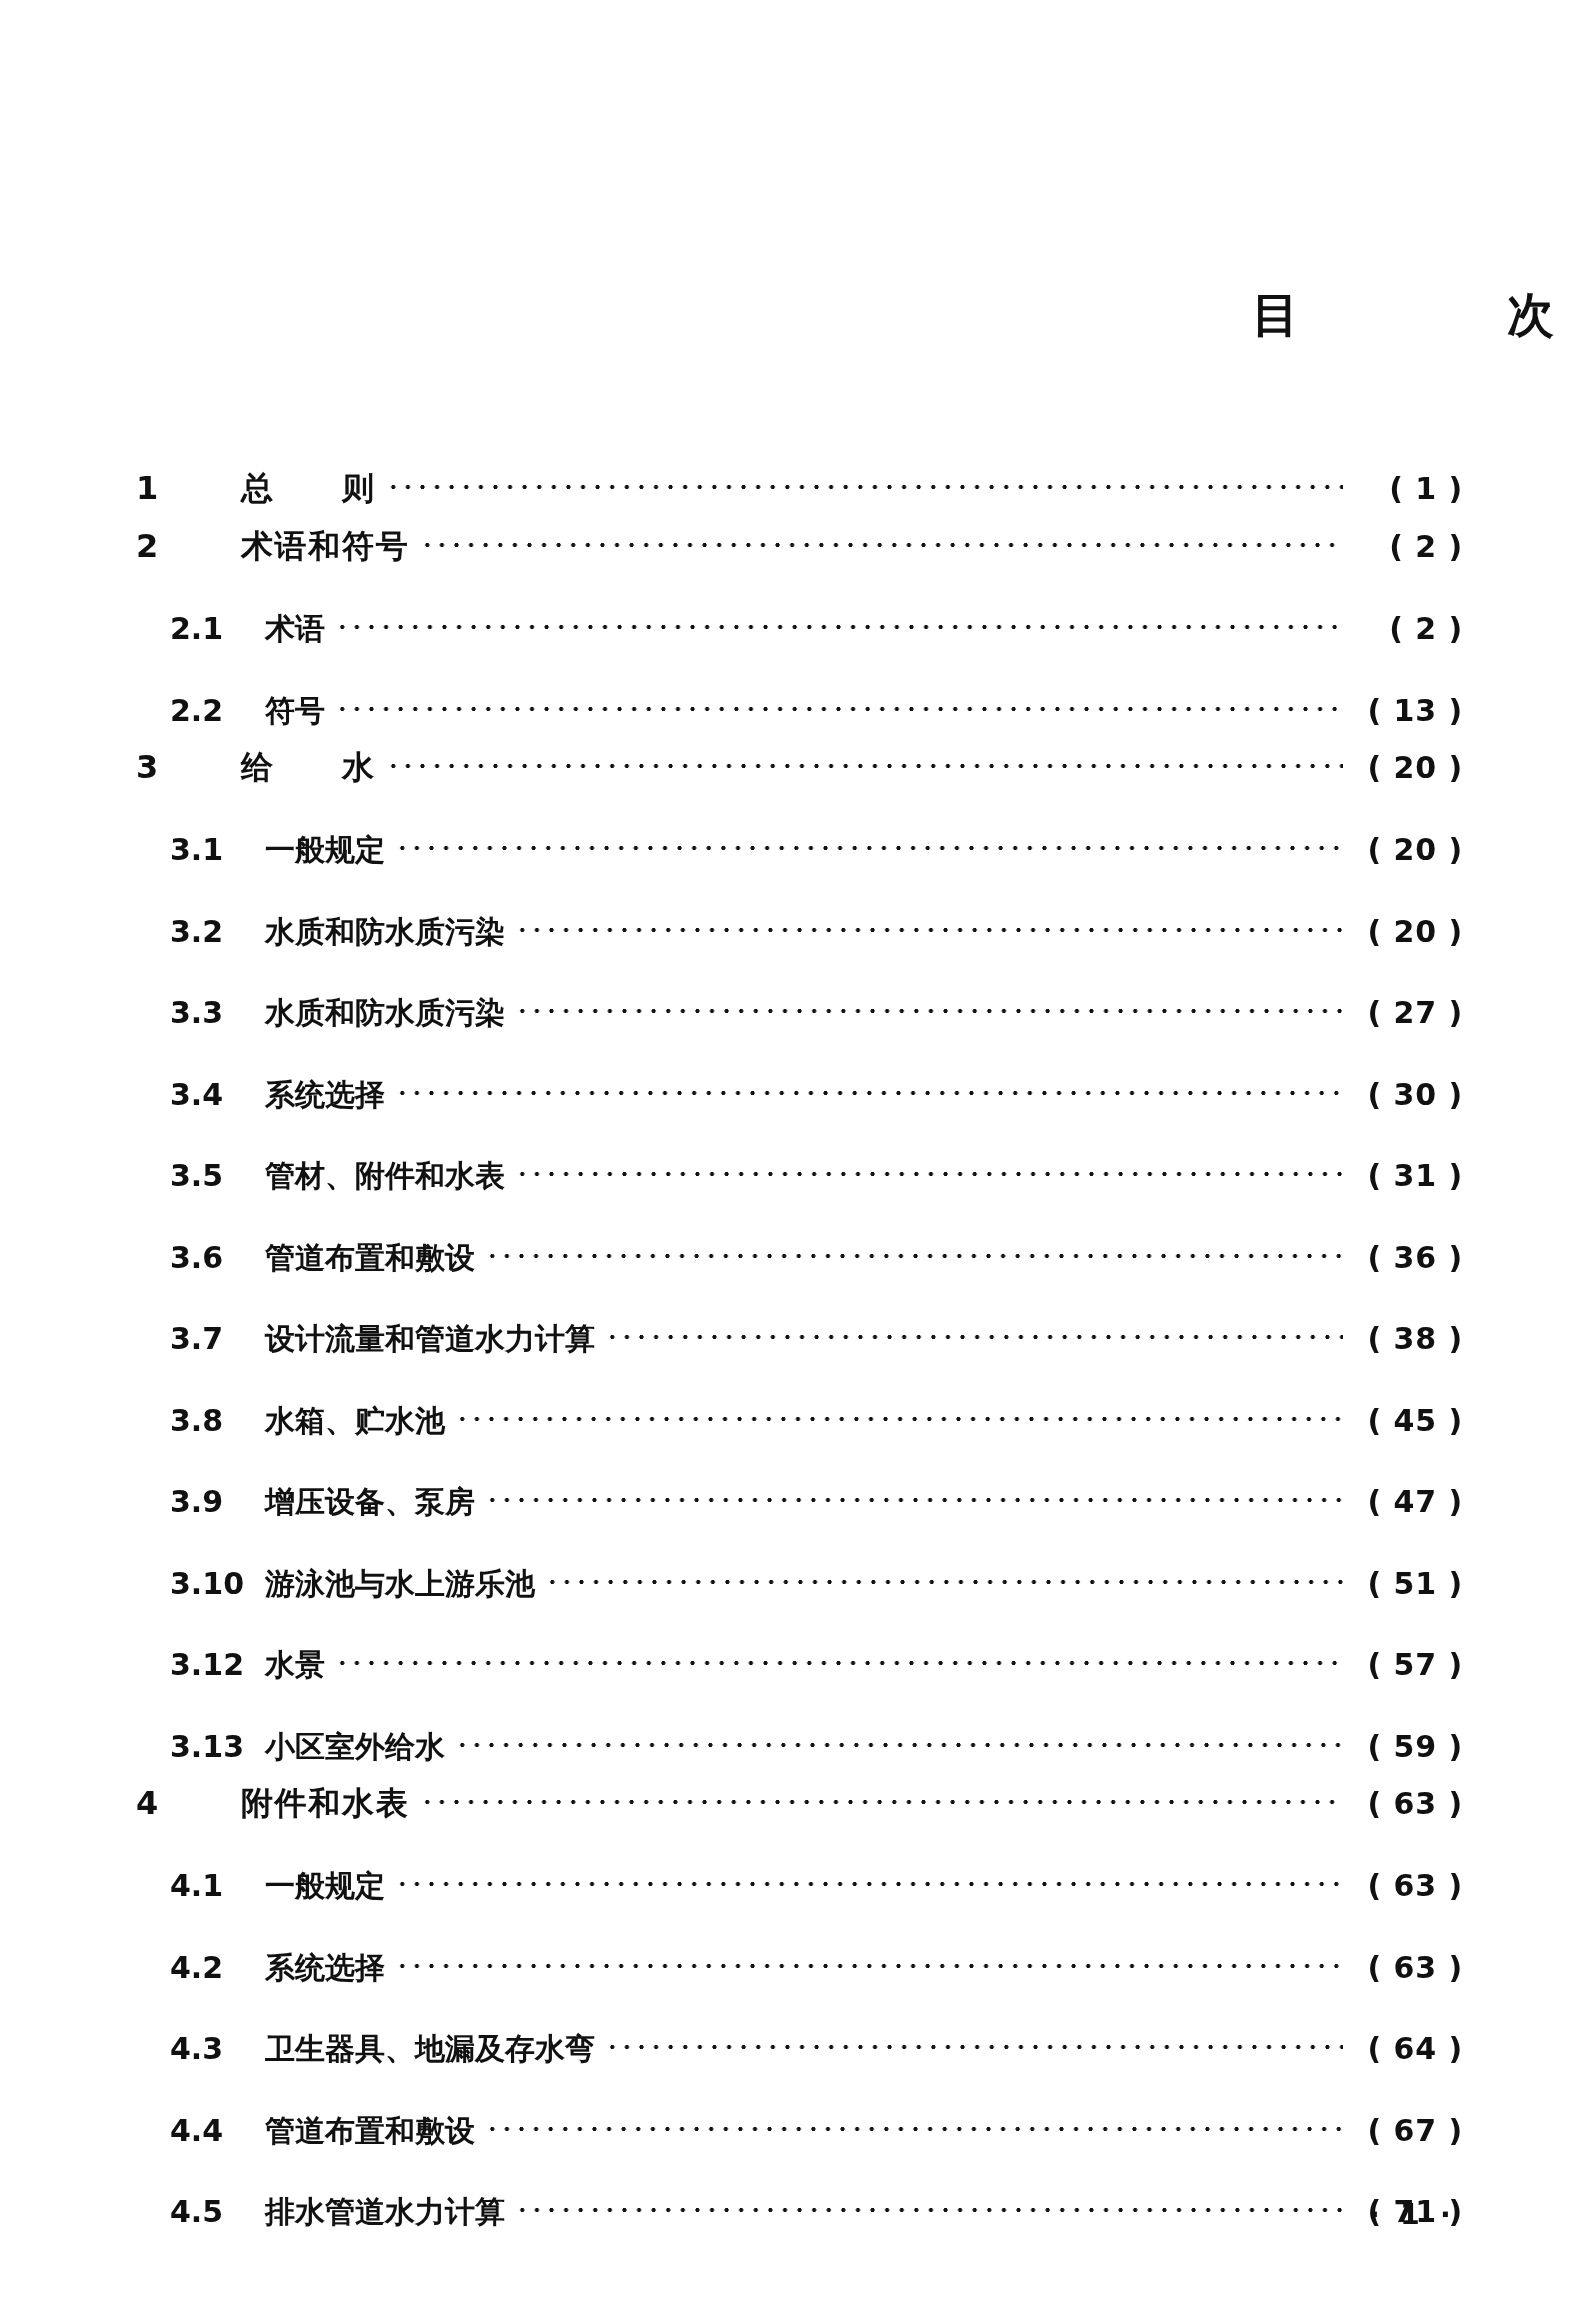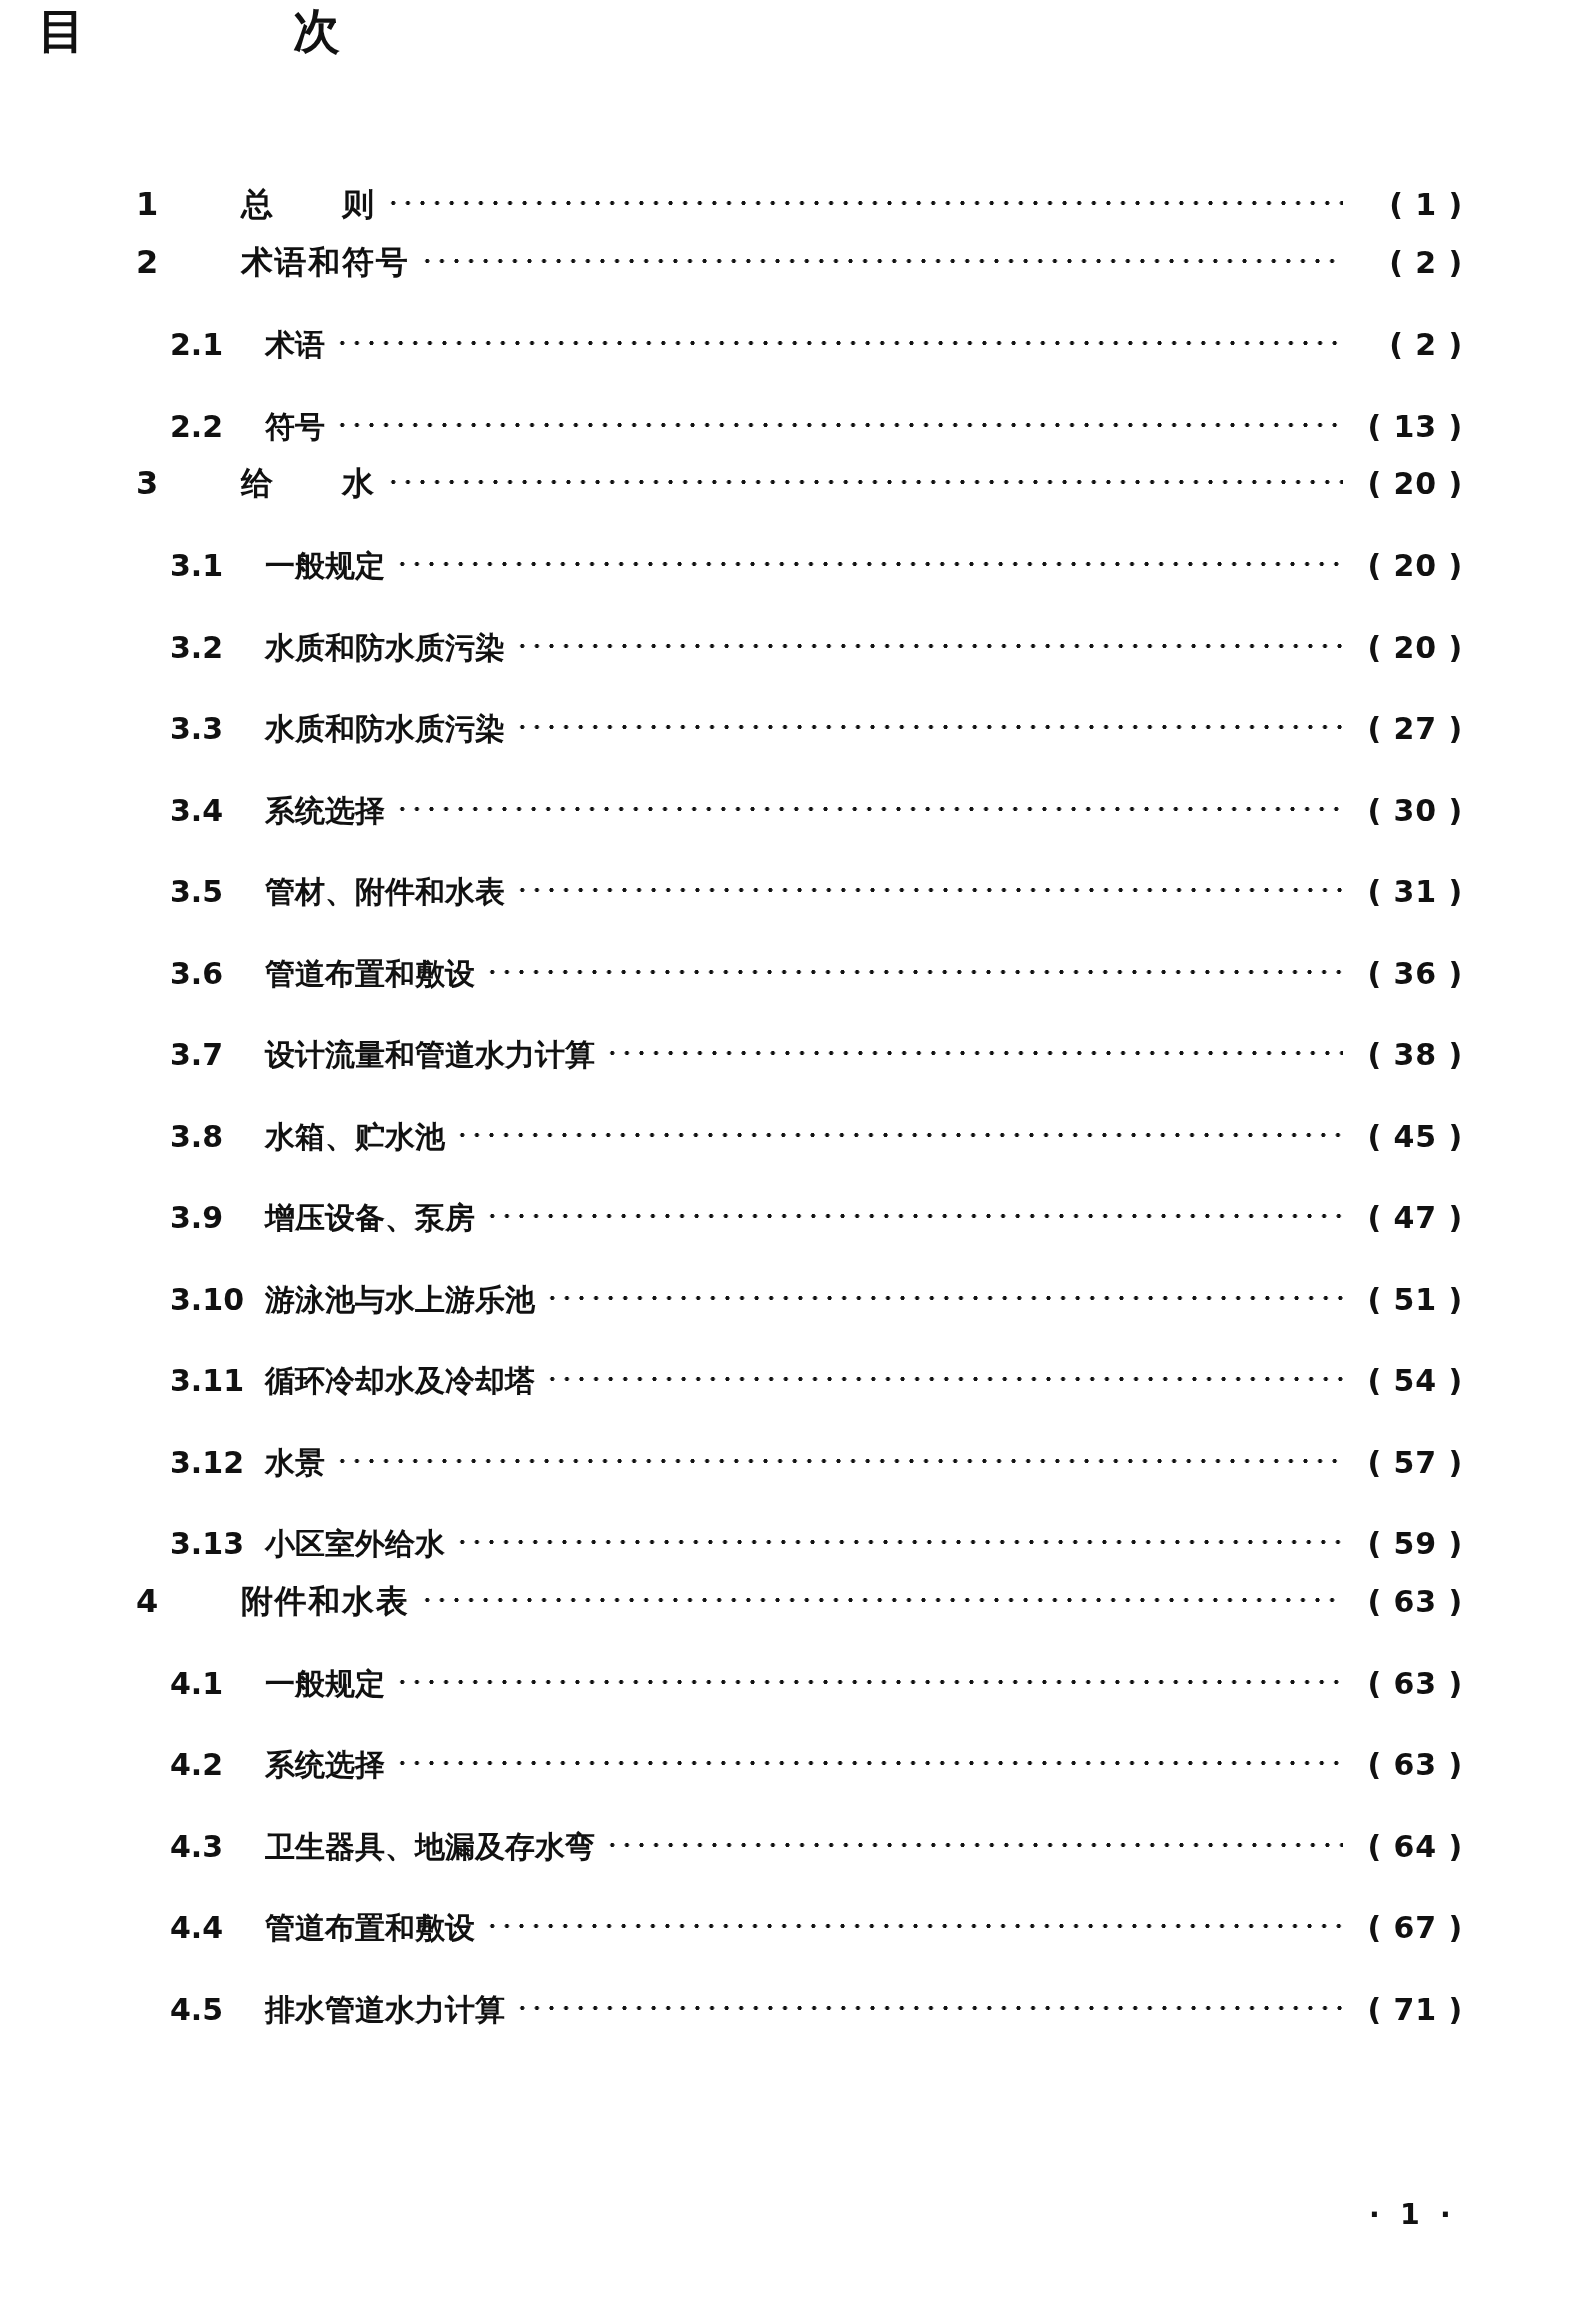--- a/index.html
+++ b/index.html
@@ -17,24 +17,25 @@
   }
   .page {
     position: absolute;
     top: 0; left: 0;
     width: 1592px;
     height: 2307px;
     box-sizing: border-box;
     padding: 0;
   }
   .doc-title {
-    text-align: left;
+    text-align: right;
     font-size: 47px;
     font-weight: bold;
     letter-spacing: 38px;
+    padding-top: 284px;
     padding-left: 38px;
     font-family: "DejaVu Sans", "Liberation Sans", sans-serif;
   }
   .toc {
     margin-top: 121px;
     padding-left: 129px;
     padding-right: 129px;
   }
   .toc-row {
     display: flex;
@@ -203,26 +204,20 @@
         <span class="dots"></span>
         <span class="pageno">( 47 )</span>
       </div>
       <div class="toc-row level2">
         <span class="num">3.10</span>
         <span class="label">游泳池与水上游乐池</span>
         <span class="dots"></span>
         <span class="pageno">( 51 )</span>
       </div>
       <div class="toc-row level2">
-        <span class="num">3.11</span>
-        <span class="label">循环冷却水及冷却塔</span>
-        <span class="dots"></span>
-        <span class="pageno">( 54 )</span>
-      </div>
-      <div class="toc-row level2">
         <span class="num">3.12</span>
         <span class="label">水景</span>
         <span class="dots"></span>
         <span class="pageno">( 57 )</span>
       </div>
       <div class="toc-row level2">
         <span class="num">3.13</span>
         <span class="label">小区室外给水</span>
         <span class="dots"></span>
         <span class="pageno">( 59 )</span>

